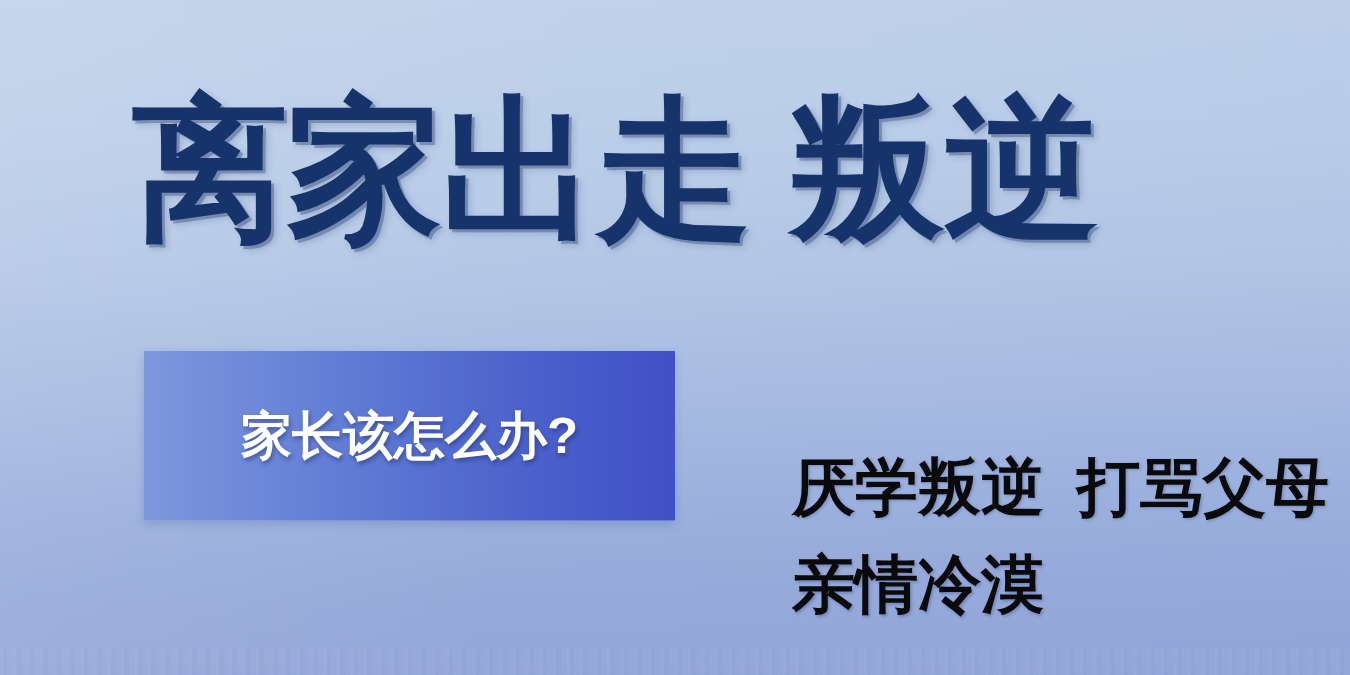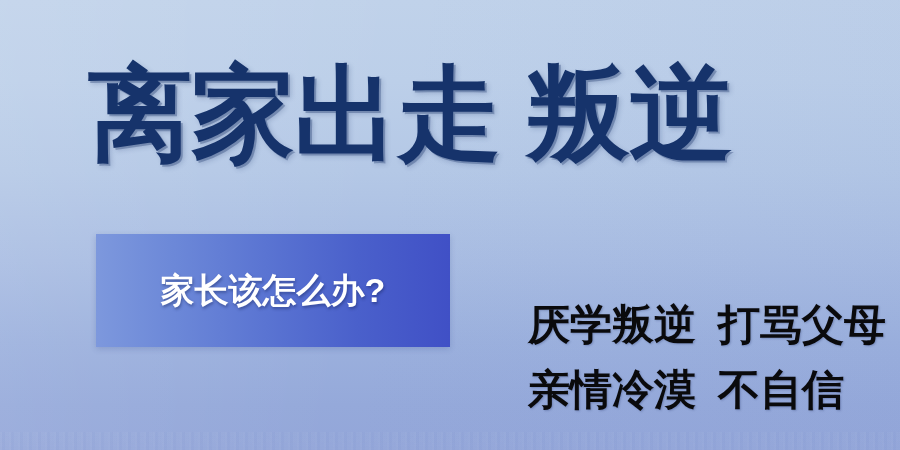--- a/index.html
+++ b/index.html
@@ -153,17 +153,16 @@
 
   <div class="symptoms">
     <div class="symptom-line">
     </div>
     <div class="symptom-line">
       <span class="sym">厌学叛逆</span>
       <span class="sym">打骂父母</span>
     </div>
     <div class="symptom-line">
       <span class="sym">亲情冷漠</span>
-      <span class="sym">不自信</span>
     </div>
   </div>
 
 </div>
 
 </body></html>

